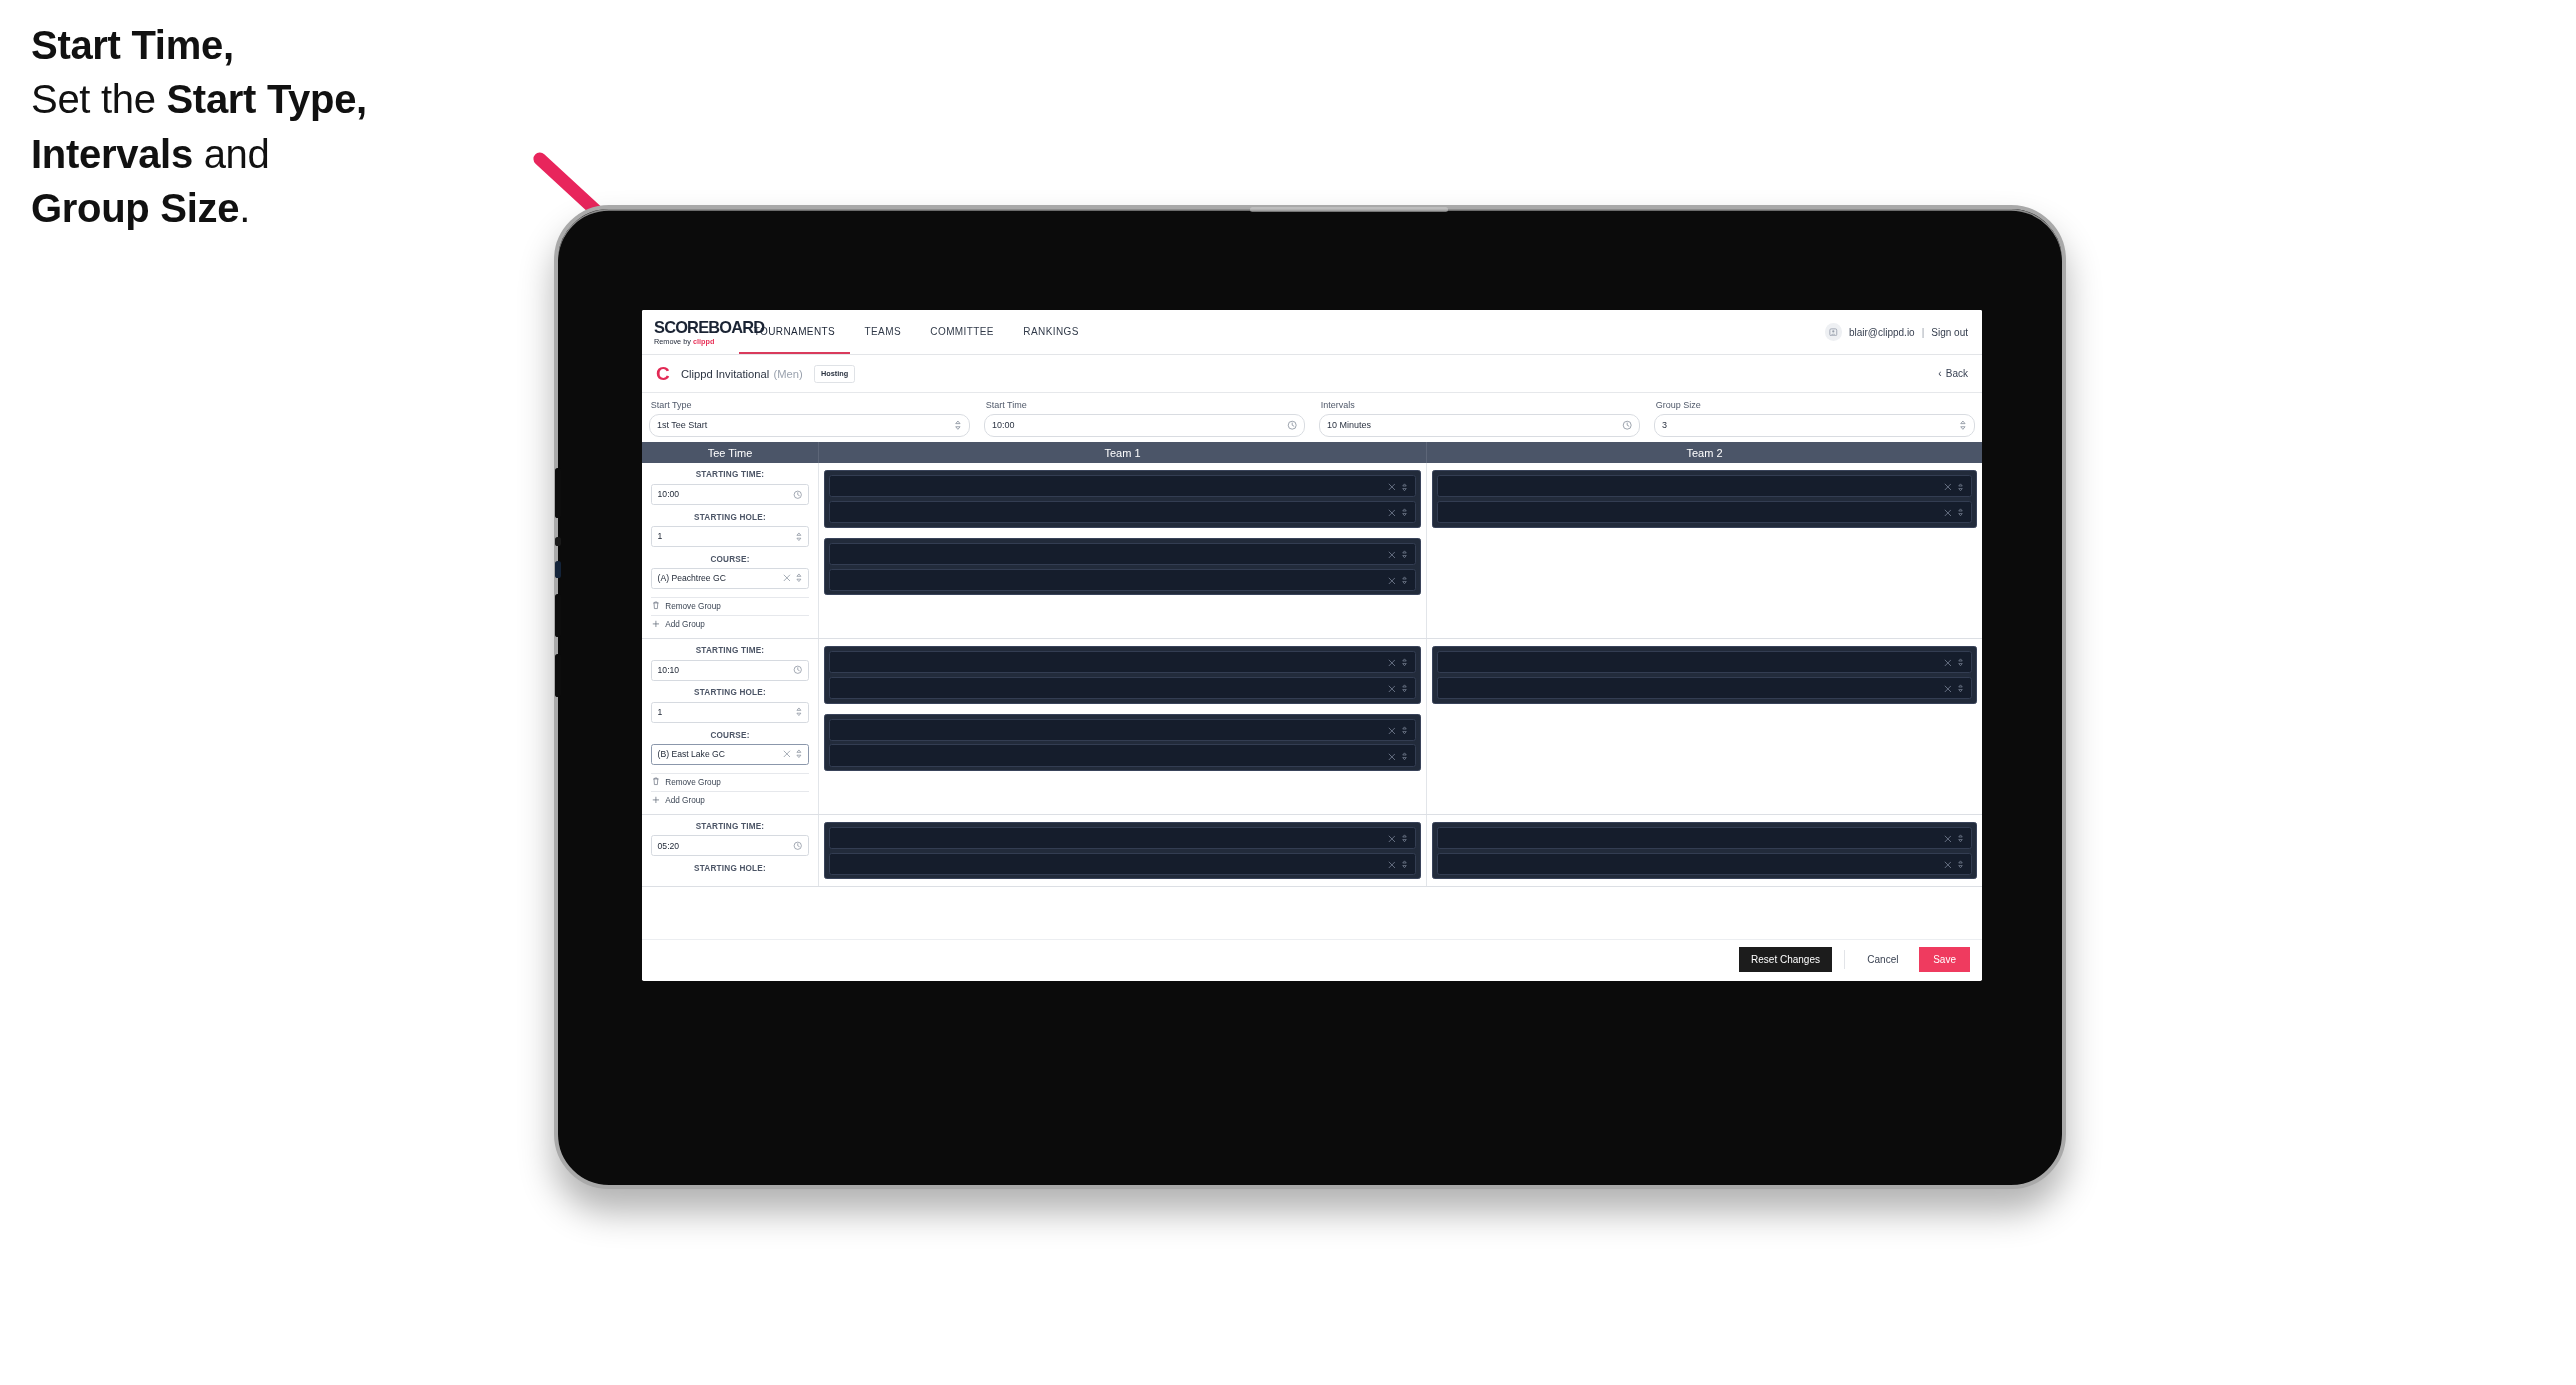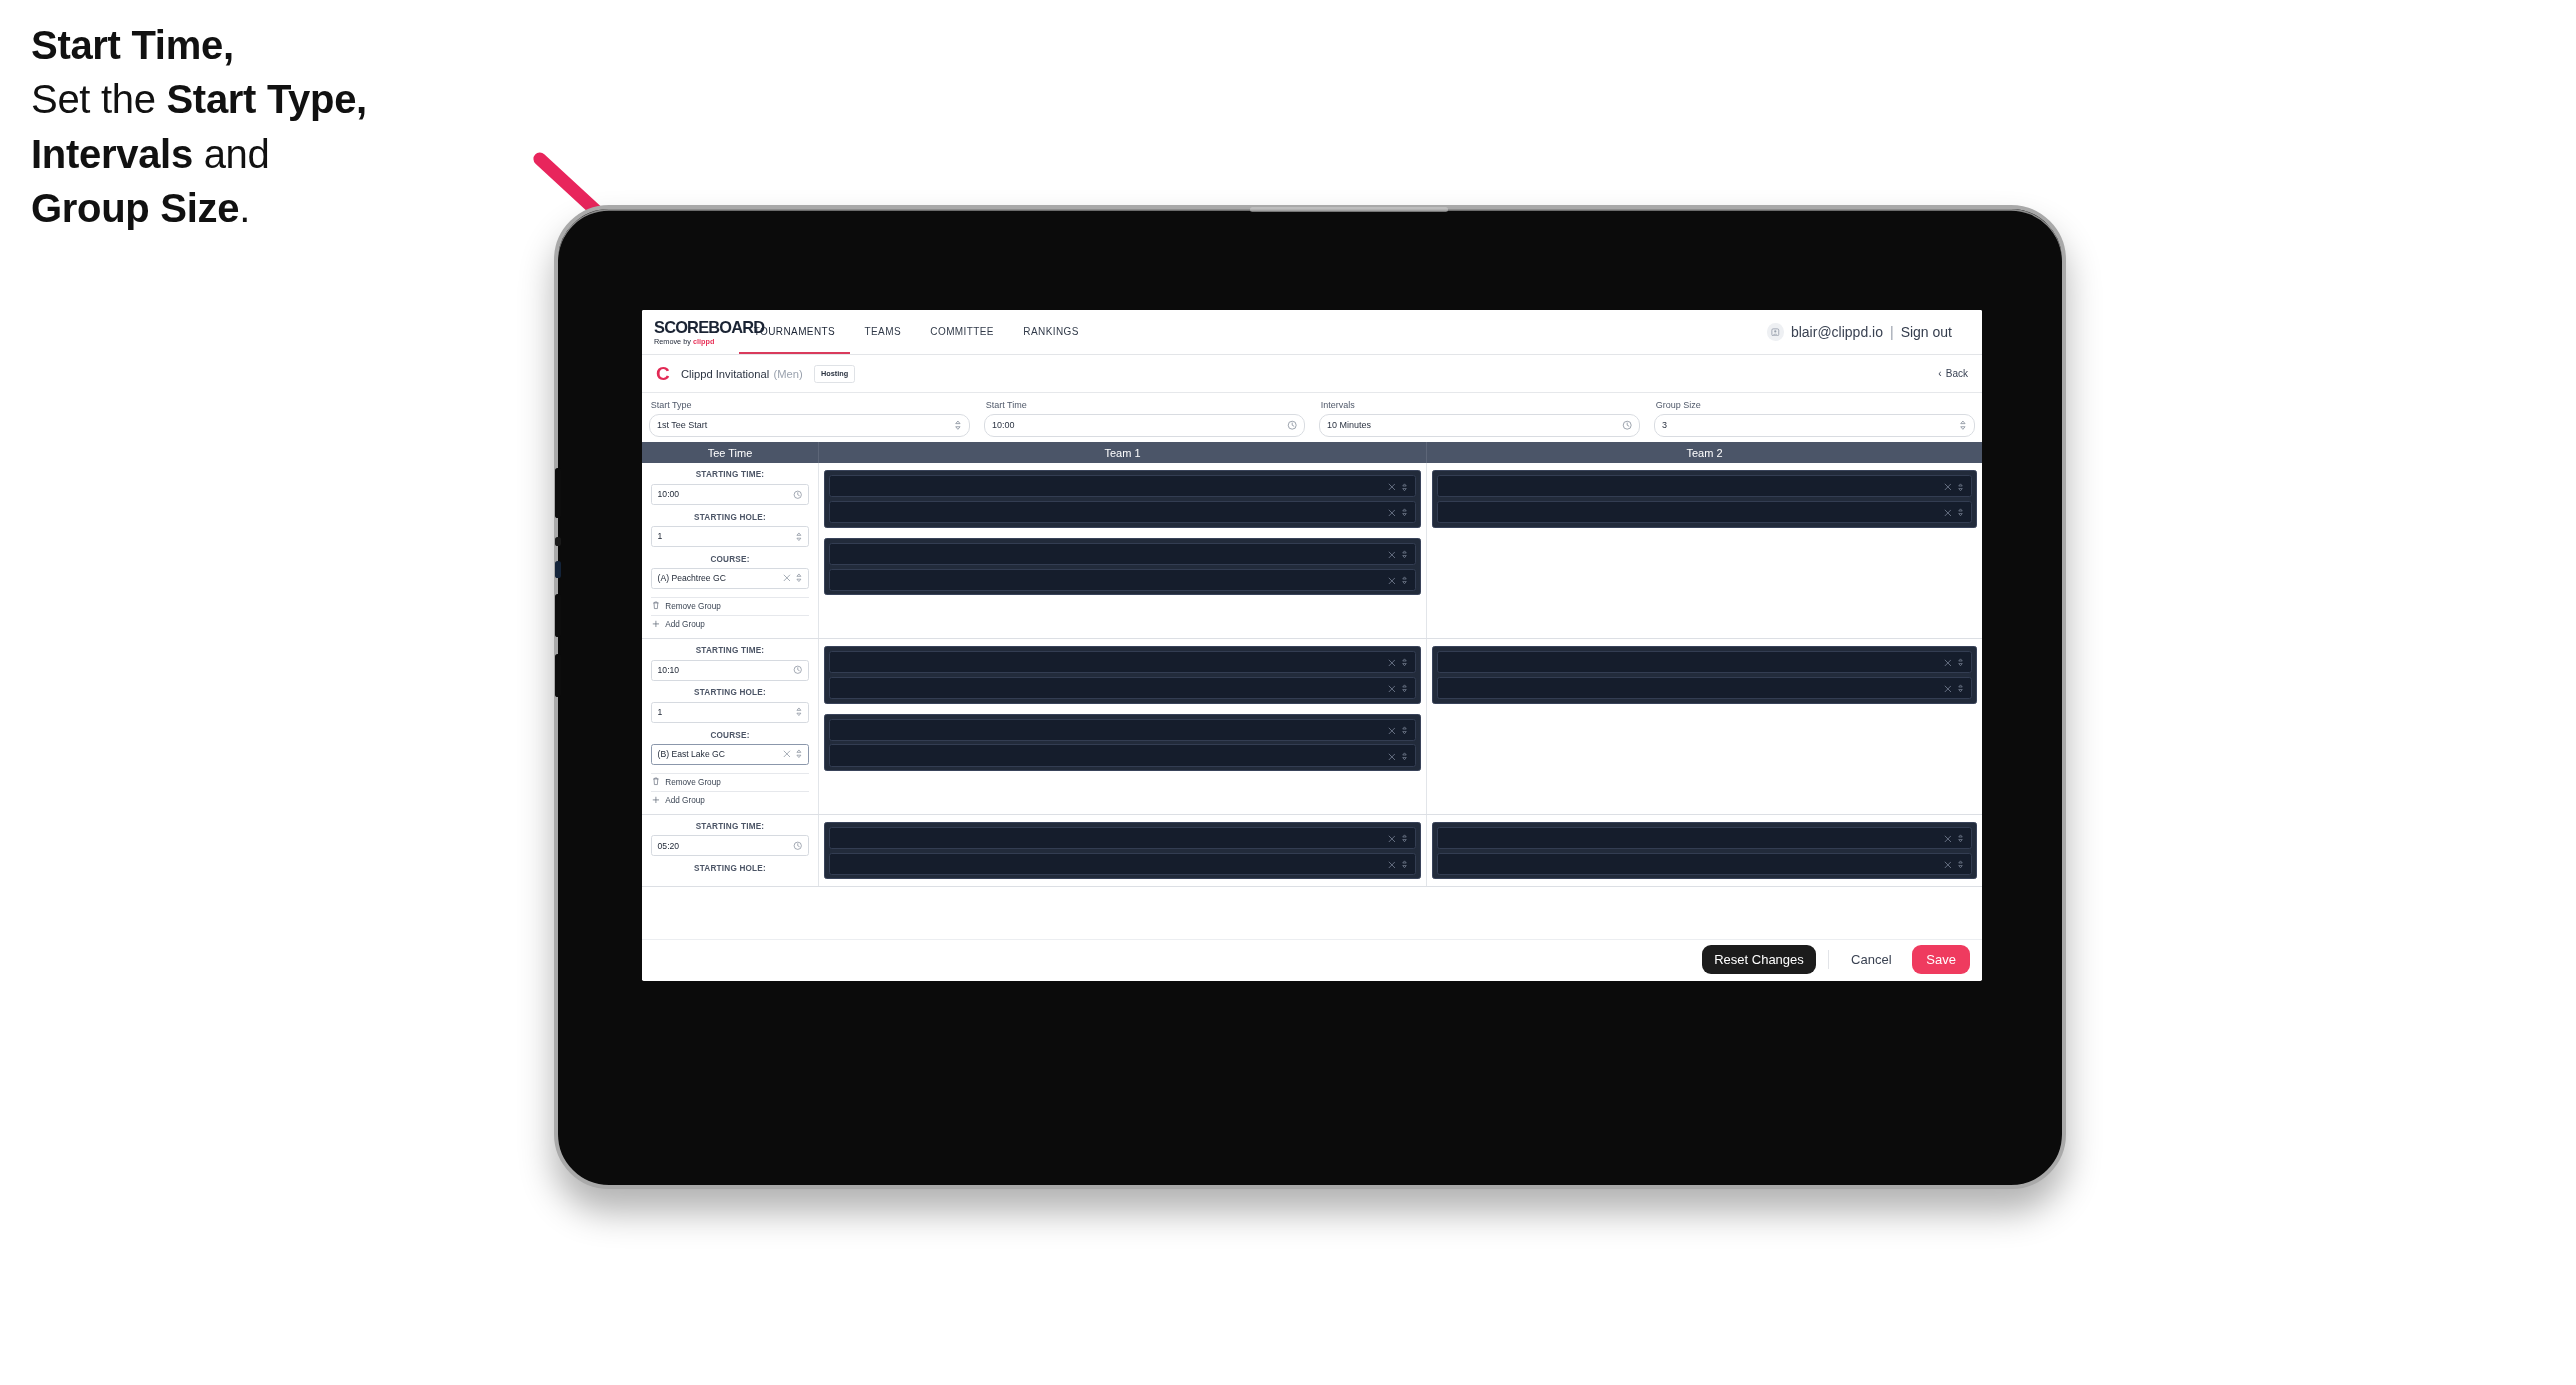--- a/index.html
+++ b/index.html
@@ -59,21 +59,21 @@
   .logo-main { font-size: 16.4px; font-weight: 800; letter-spacing: -0.8px; color: #1b2434; font-family:"Liberation Sans",sans-serif; line-height:1;}
   .logo-sub { font-size: 7.3px; color: #232b3a; margin-top: 2.6px; line-height:1;}
   .logo-sub .pink { color: #e8345a; font-weight: 700; }
   .navlinks { display: flex; align-items: stretch; }
   .navlink {
     display: flex; align-items: center; padding: 0 14.7px;
     font-size: 10px; letter-spacing: 0.4px; color: #313a49; cursor: pointer;
     border-bottom: 2.2px solid transparent;
   }
   .navlink.active { border-bottom-color: #d93a5c; color:#1b2434; }
-  .topbar-right { margin-left: auto; display: flex; align-items: center; padding-right: 30px; gap: 7px; font-size: 14px; color: #3a4252; }
+  .topbar-right { margin-left: auto; display: flex; align-items: center; padding-right: 14px; gap: 7px; font-size: 10px; color: #3a4252; }
   .avatar { width: 17.3px; height: 17.3px; border-radius: 50%; background: #eef0f3; display:flex; align-items:center; justify-content:center; }
   .avatar svg{ display:block; }
   .sep-pipe { color: #9aa1ac; }
   .signout { cursor: pointer; color:#343d4d; }
 
   
   .crumbbar { height: 38px; display: flex; align-items: center; padding: 0 14px; border-bottom: 0.9px solid #e6e8eb; }
   .c-logo { font-size: 19px; font-weight: 800; color: #e22a55; line-height: 1; margin-right: 11.2px; font-family:"Liberation Sans",sans-serif;}
   .crumb-title { font-size: 11.2px; color: #2c3442; }
   .crumb-sub { font-size: 11.2px; color: #9aa2ae; margin-left: 4.3px; }
@@ -127,21 +127,21 @@
   .slot {
     height: 22.4px; background: #151d2c; border: 0.9px solid #333d52; border-radius: 2.6px;
     margin-bottom: 3.5px; display: flex; align-items: center; padding: 0 7px; cursor: pointer;
   }
   .slot:last-child { margin-bottom: 0; }
   .slot .spacer { flex: 1; }
   .slot .icons { display: flex; align-items: center; gap: 6px; color: #7c8699; }
 
   
   .footer { height: 39px; display: flex; align-items: center; justify-content: flex-end; gap: 0px; padding-right: 12px; background:#fff; border-top:0.9px solid #eceef1;}
-  .btn { font-size: 13px; border-radius: 9px; cursor: pointer; display:flex; align-items:center; justify-content:center; }
+  .btn { font-size: 10px; border-radius: 0; cursor: pointer; display:flex; align-items:center; justify-content:center; }
   .btn.dark { background: #1c1c1c; color: #fff; padding: 7px 12px; }
   .divider-v { width: 0.9px; height: 19px; background: #e2e4e8; margin: 0 12px; }
   .btn.ghost { color: #3a4252; padding: 7px 10.4px; background:transparent; }
   .btn.primary { background: #ef3b5f; color: #fff; padding: 7px 14px; margin-left: 10.4px; }
 </style>
 </head>
 <body>
 
 <div id="root">
 

